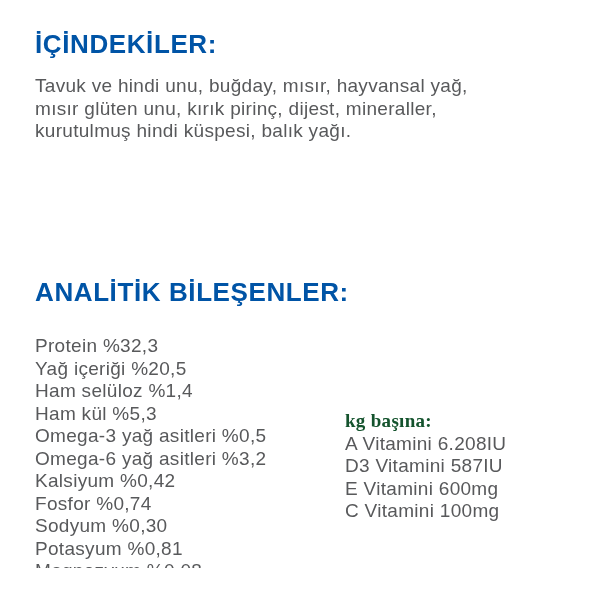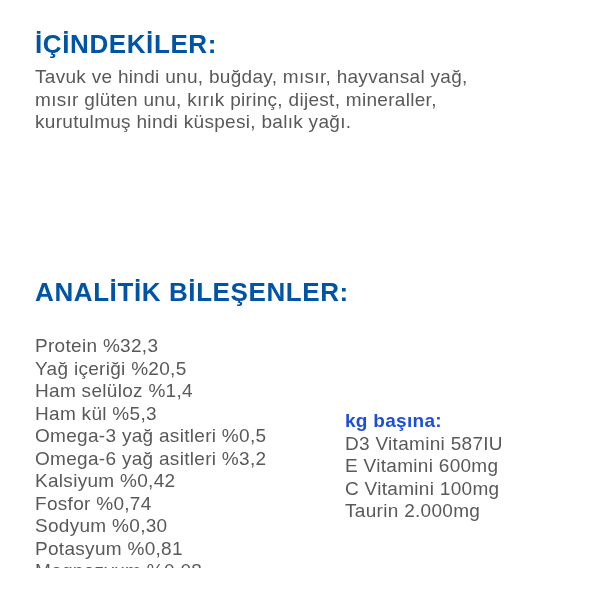--- a/index.html
+++ b/index.html
@@ -30,38 +30,39 @@
   .heading-analytical { top: 278px; }
   .body-text {
     color: #58595b;
     font-size: 19px;
     line-height: 22.5px;
     letter-spacing: 0.3px;
   }
   .ingredients-text {
     position: absolute;
     left: 35px;
-    top: 66px;
+    top: 75px;
     width: 555px;
   }
   .components-list {
     position: absolute;
     left: 35px;
     top: 335px;
     width: 310px;
   }
   .per-kg-list {
     position: absolute;
     left: 345px;
     top: 410px;
     width: 240px;
   }
   .per-kg-heading {
     font-weight: 700;
-    color: #1d4ed8;
+    color: #14532d;
+    font-family: Liberation Serif, serif;
   }
   .line { white-space: nowrap; }
   .bottom-bar {
     position: absolute;
     left: 0;
     top: 587px;
     width: 600px;
     height: 13px;
     background: #1553a4;
   }
@@ -90,21 +91,21 @@
     <div class="line">Omega-6 yağ asitleri %3,2</div>
     <div class="line">Kalsiyum %0,42</div>
     <div class="line">Fosfor %0,74</div>
     <div class="line">Sodyum %0,30</div>
     <div class="line">Potasyum %0,81</div>
     <div class="line">Magnezyum %0,08</div>
   </div>
 
   <div class="body-text per-kg-list">
     <div class="line per-kg-heading">kg başına:</div>
+    <div class="line">A Vitamini 6.208IU</div>
     <div class="line">D3 Vitamini 587IU</div>
     <div class="line">E Vitamini 600mg</div>
     <div class="line">C Vitamini 100mg</div>
-    <div class="line">Taurin 2.000mg</div>
   </div>
 
   <div class="bottom-bar"></div>
 
 </div>
 
 </body></html>

